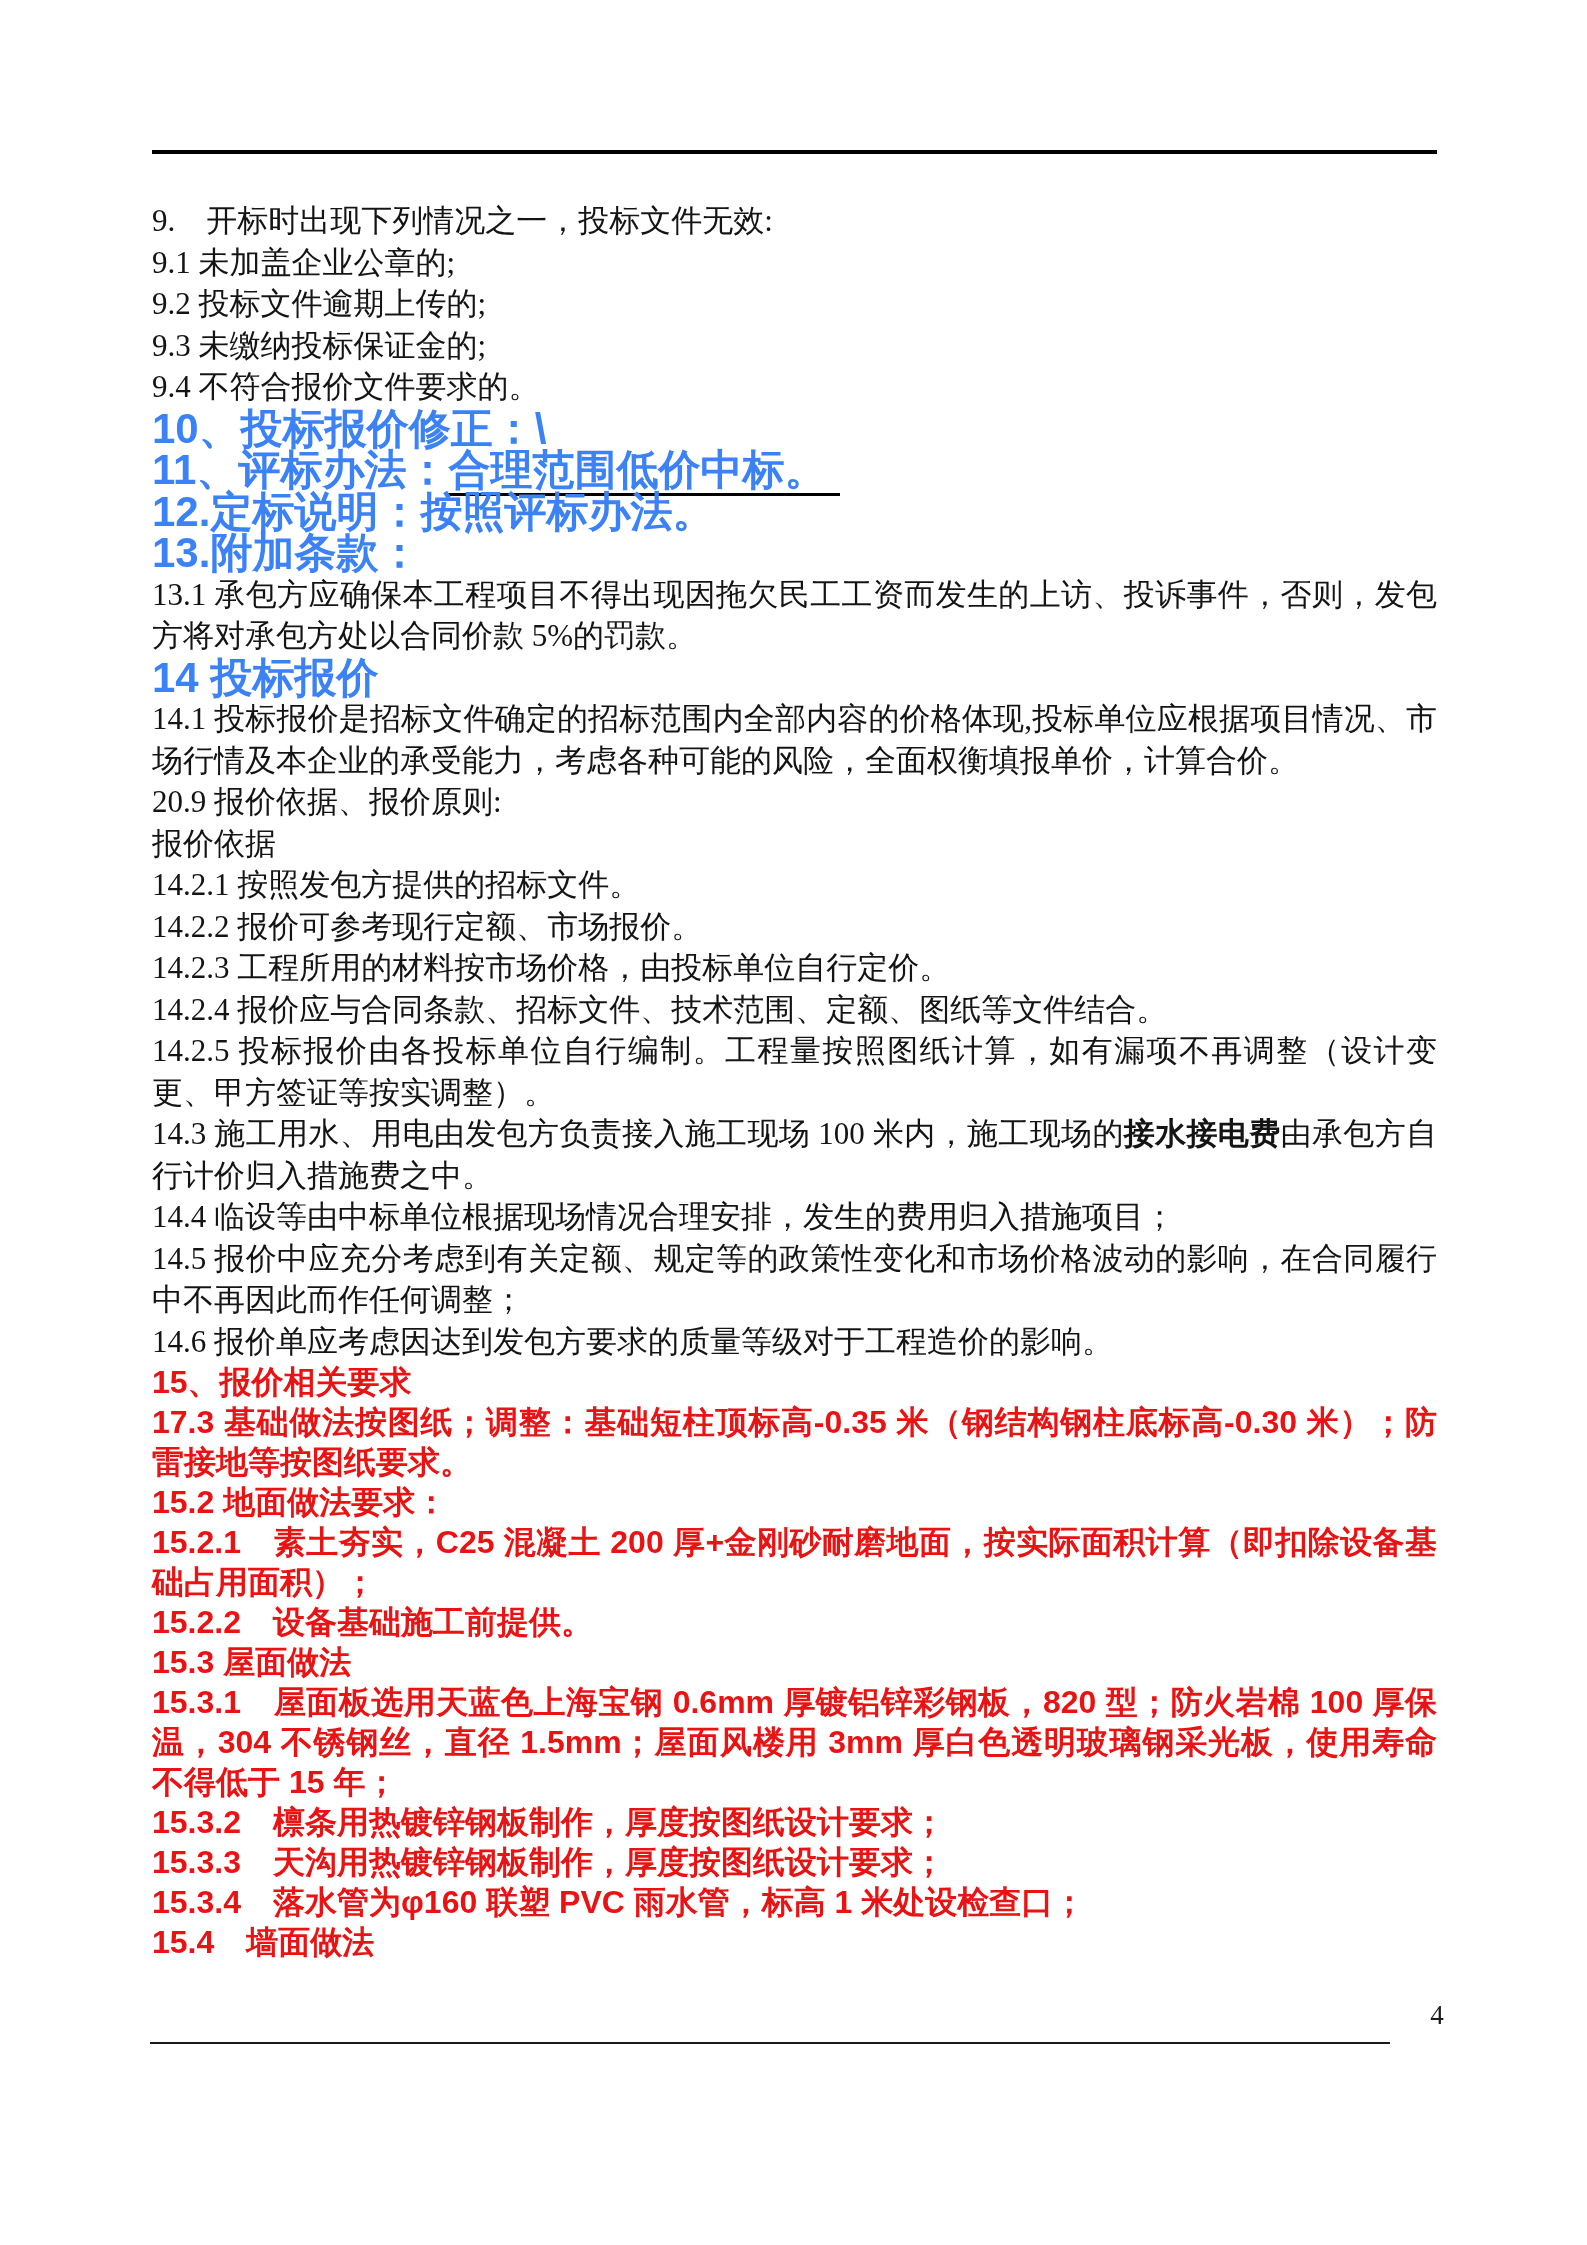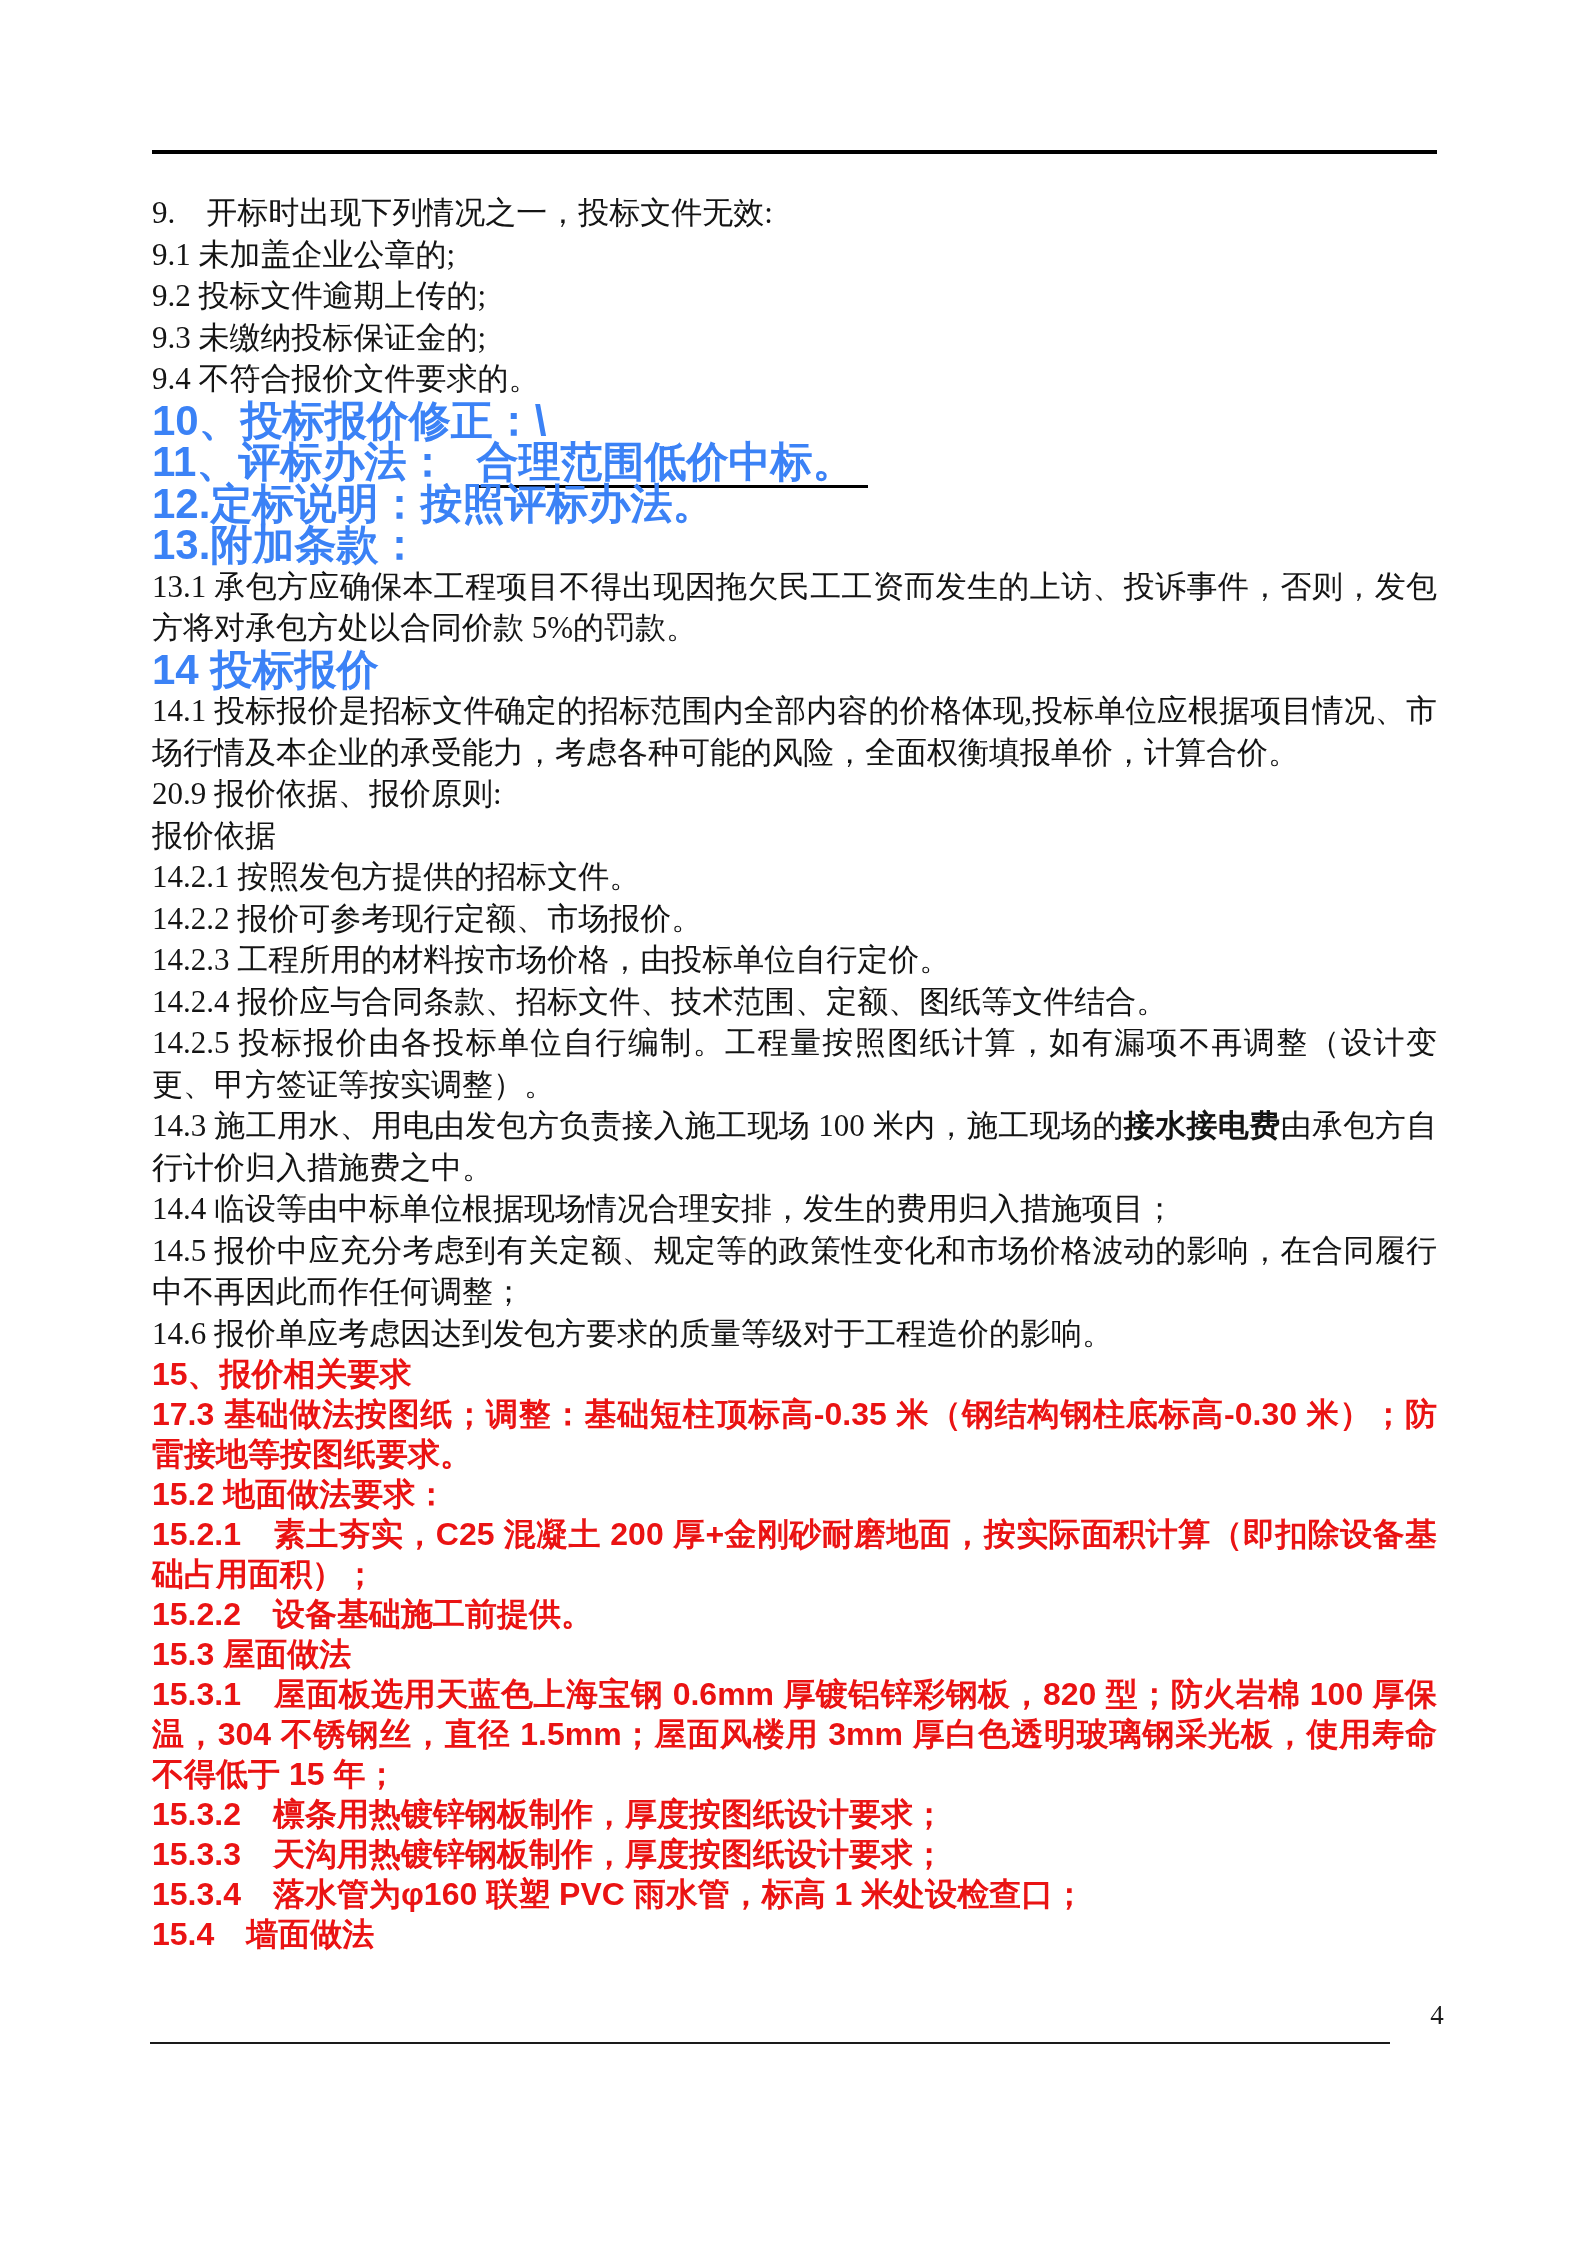--- a/index.html
+++ b/index.html
@@ -33,21 +33,21 @@
     left: 152px;
     top: 150px;
     width: 1285px;
     height: 4px;
     background: #000000;
   }
   
   .content {
     position: absolute;
     left: 152px;
-    top: 192px;
+    top: 200px;
     width: 1285px;
   }
   p.para {
     margin: 0;
     padding: 0;
     text-align: justify;
     text-justify: inter-ideograph;
   }
   .body {
     font-family: "Liberation Serif", "DejaVu Serif", serif;
@@ -76,21 +76,20 @@
   .indent-a { padding-left: 54px; }
   .indent-b { padding-left: 33px; }
   .seg-bold {
     font-family: "Liberation Sans", "DejaVu Sans", sans-serif;
     font-weight: 700;
     margin-top: 12px;
   }
   .seg-underline {
     border-bottom: 3px solid #000000;
     padding-right: 14px;
-    margin-left: 28px;
   }
   
   .footer-rule {
     position: absolute;
     left: 150px;
     top: 2042px;
     width: 1240px;
     height: 2px;
     background: #1a1a1a;
   }

